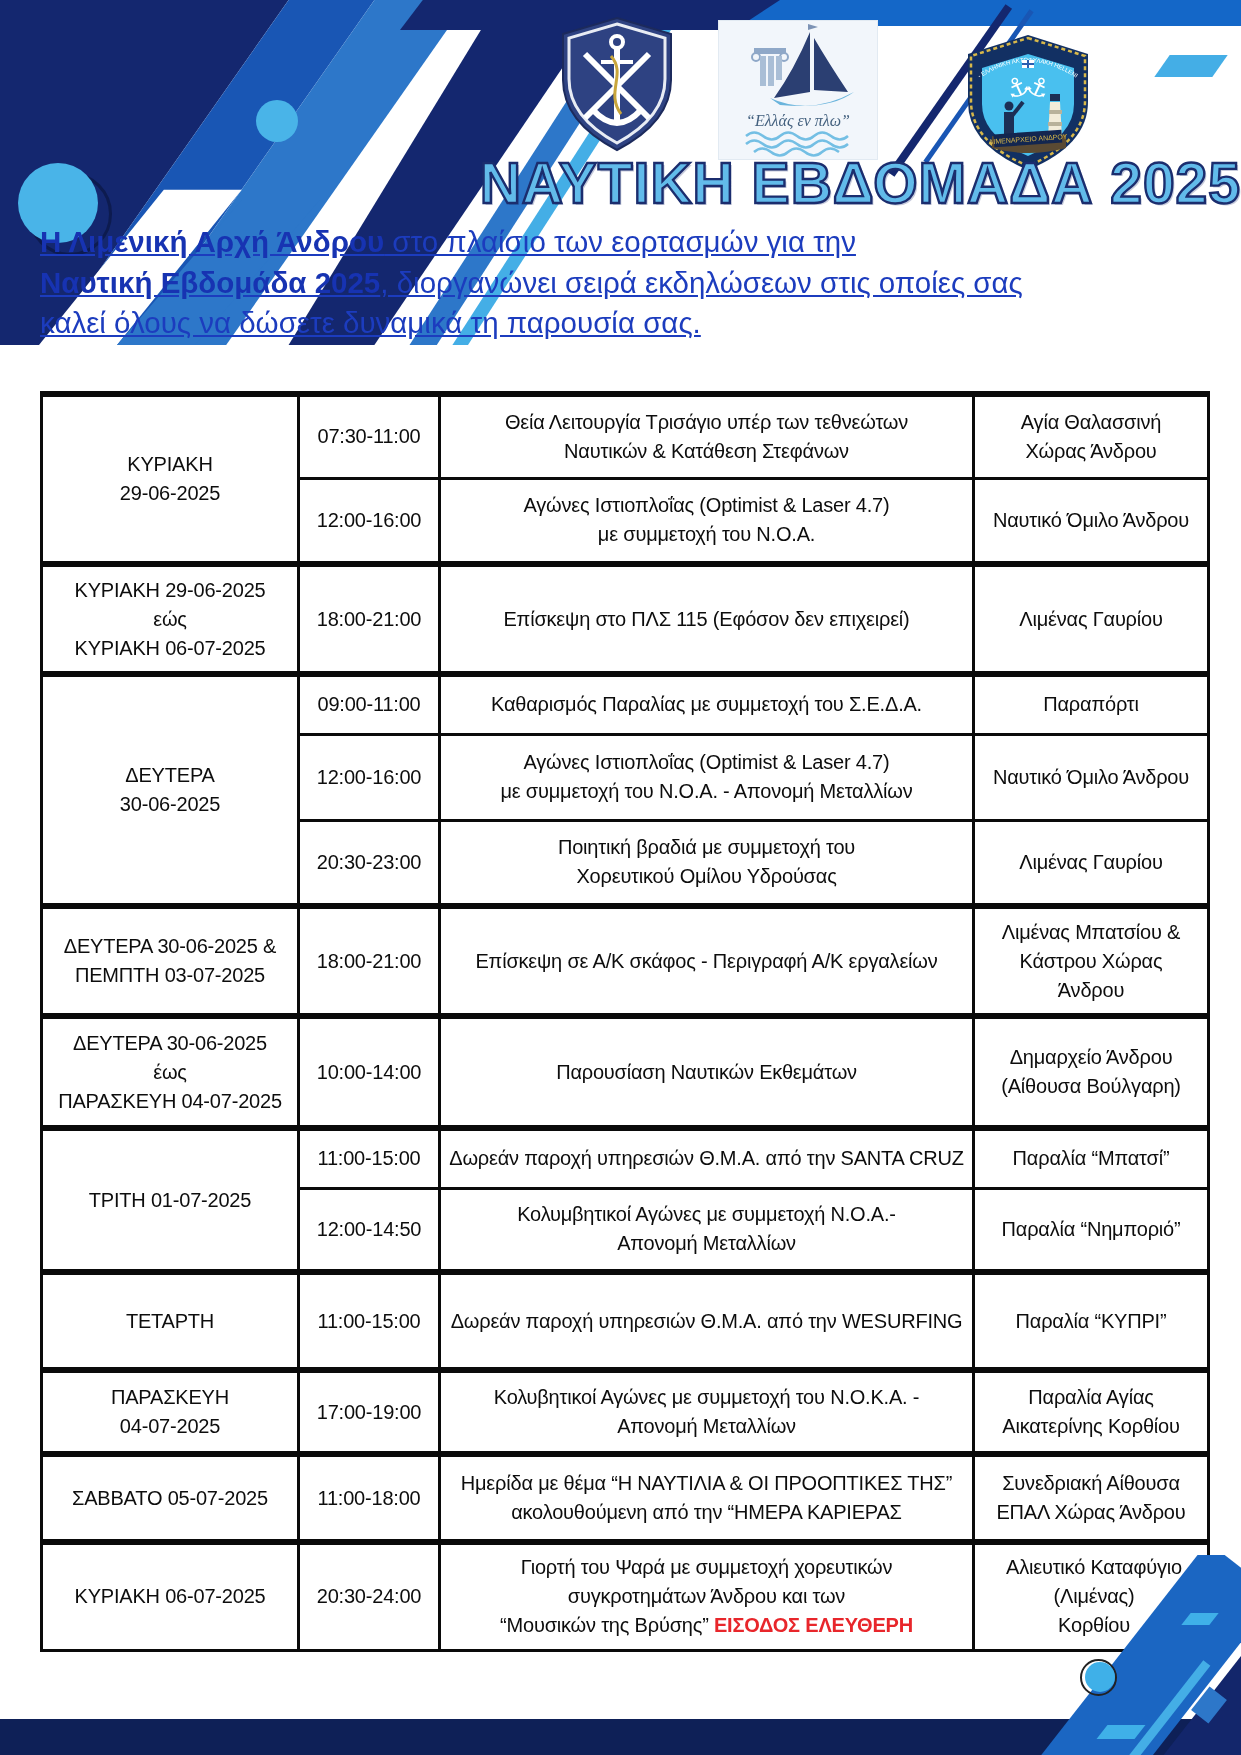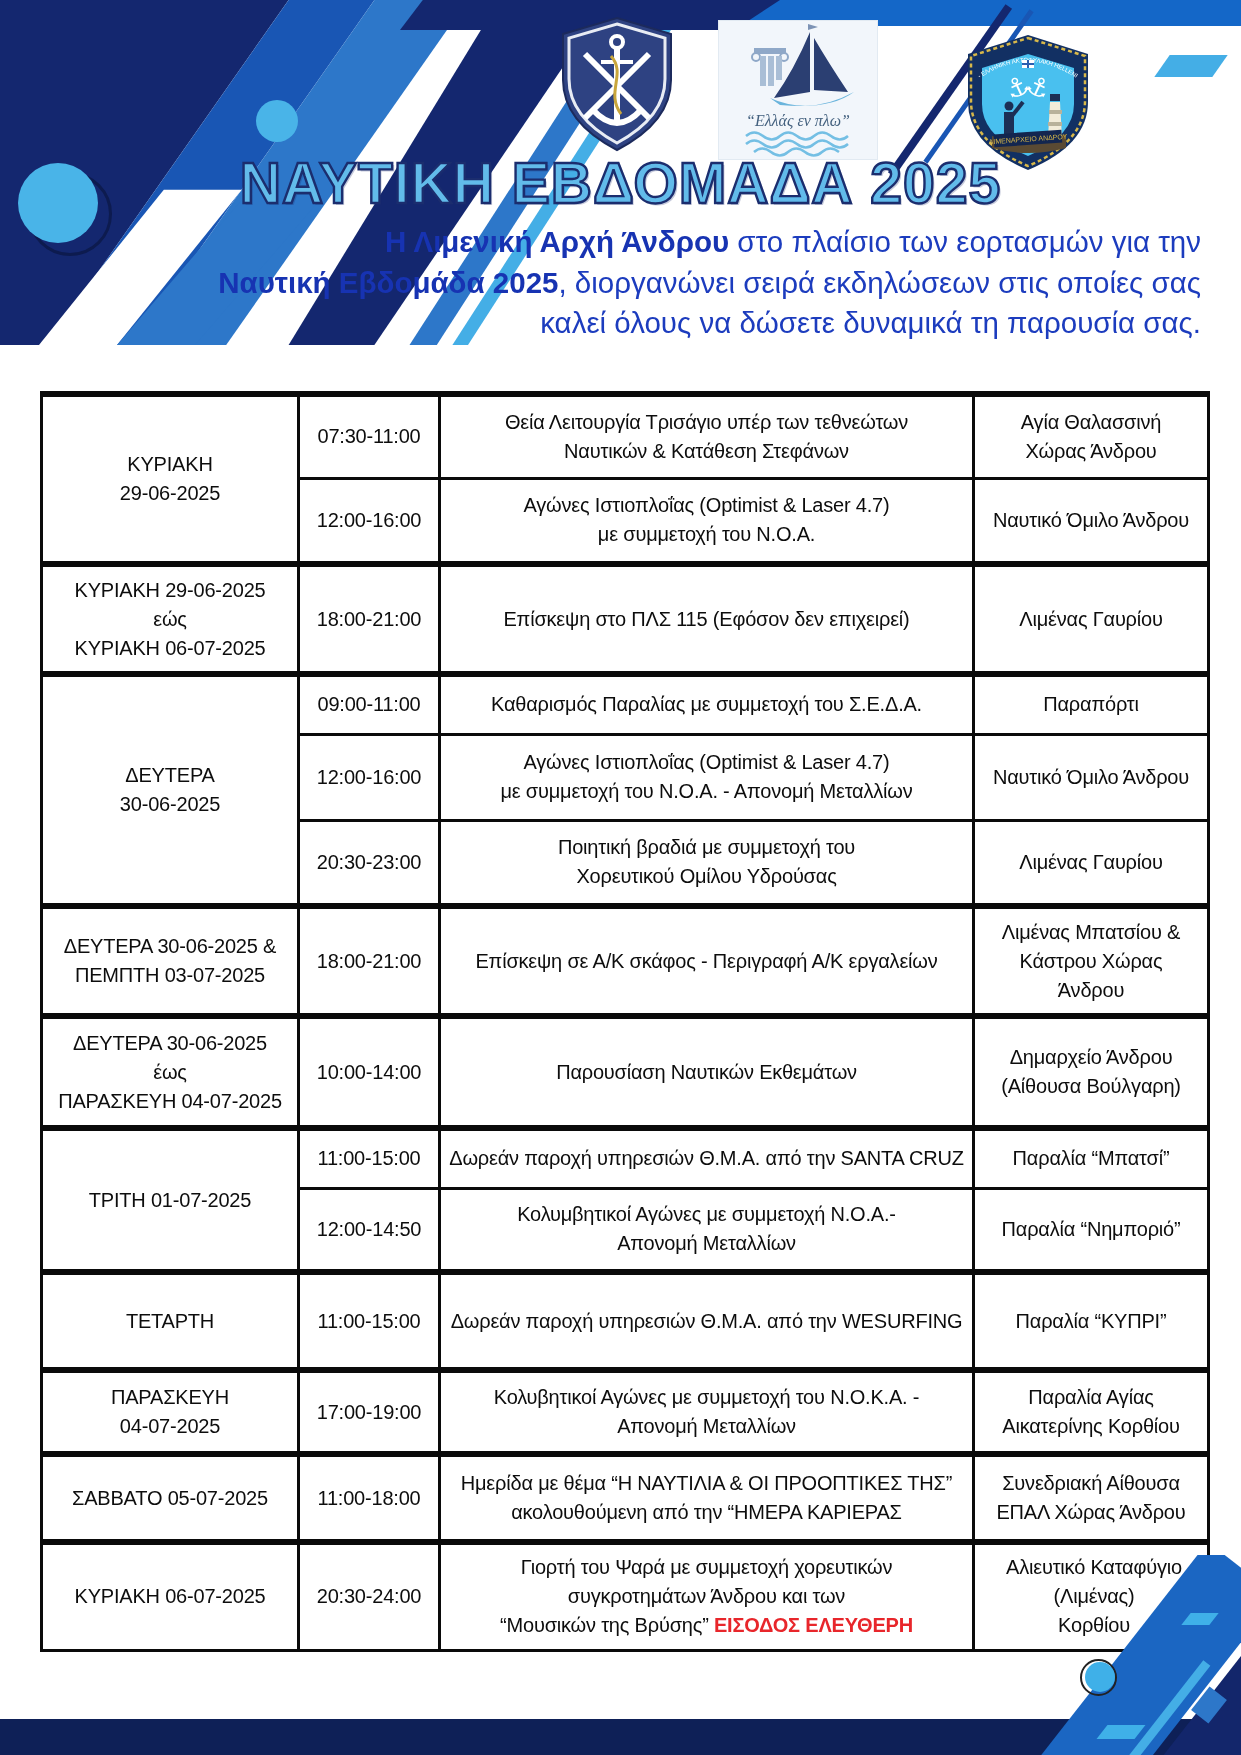--- a/index.html
+++ b/index.html
@@ -22,23 +22,23 @@
   .dot-lg{left:18px;top:163px;width:80px;height:80px;border-radius:50%;background:#49b4e8;}
   .band-top{left:540px;top:0;width:701px;height:26px;background:#1467c8;}
   .band-top-navy{left:400px;top:0;width:380px;height:30px;background:#14276f;clip-path:polygon(6% 0,100% 0,88% 100%,0 100%);}
   .t1{left:946px;top:-12px;width:8px;height:205px;background:#14276f;transform:rotate(35deg);}
   .t2{left:976px;top:-6px;width:5px;height:185px;background:#1956b4;transform:rotate(35deg);}
   .lb-flag{left:1162px;top:55px;width:58px;height:22px;background:#44aee6;transform:skewX(-35deg);}
   
   .logo{display:block;}
   .logo2-box{left:718px;top:20px;width:160px;height:140px;background:#f2f6fb;box-shadow:0 0 0 1px #e2eaf2 inset;}
   
-  .title{left:0;top:150px;width:100%;text-align:center;font-size:57px;font-weight:800;letter-spacing:1px;
+  .title{left:0;top:150px;width:100%;text-align:right;font-size:57px;font-weight:800;letter-spacing:1px;
          color:#62bbea;-webkit-text-stroke:2.4px #1b2d6e;text-shadow:2px 2px 0 rgba(27,45,110,.25);}
-  .intro{left:40px;top:222px;width:1161px;text-align:right;font-size:29.5px;line-height:1.38;color:#1c3cbe;}
+  .intro{left:40px;top:222px;width:1161px;text-align:left;font-size:29.5px;line-height:1.38;color:#1c3cbe;text-decoration:underline;}
   .intro b{color:#1733b2;}
   
   .sched{left:40px;top:391px;width:1167px;border-collapse:collapse;table-layout:fixed;}
   .sched td{border:3px solid #0a0a0a;text-align:center;vertical-align:middle;
             font-size:20px;color:#0d0d0d;letter-spacing:-.2px;line-height:1.45;white-space:pre-line;padding:2px 8px;}
   .sched tr.gs td{border-top-width:6px;}
   .sched td.loc-left{text-align:center;padding-left:14px;}
   .red{color:#e8262b;font-weight:bold;white-space:normal;}
   
   .band-bottom{left:0;top:1719px;width:1241px;height:36px;background:#0e2057;z-index:4;}

